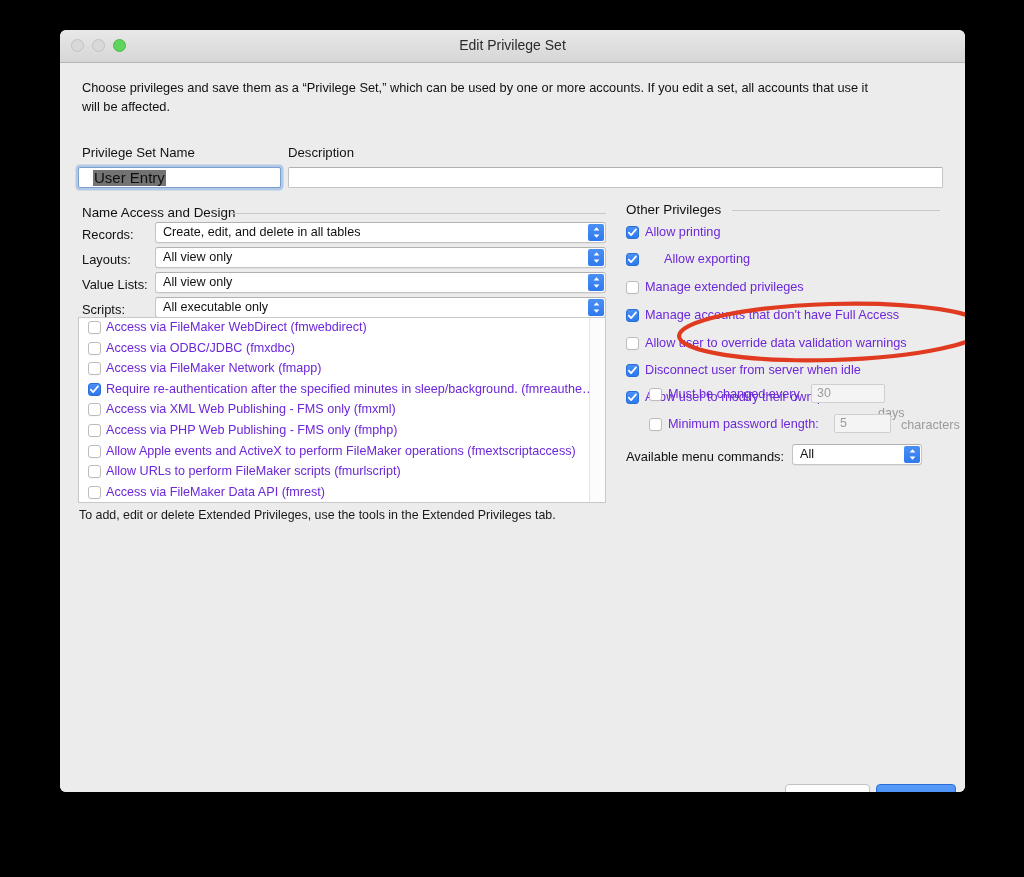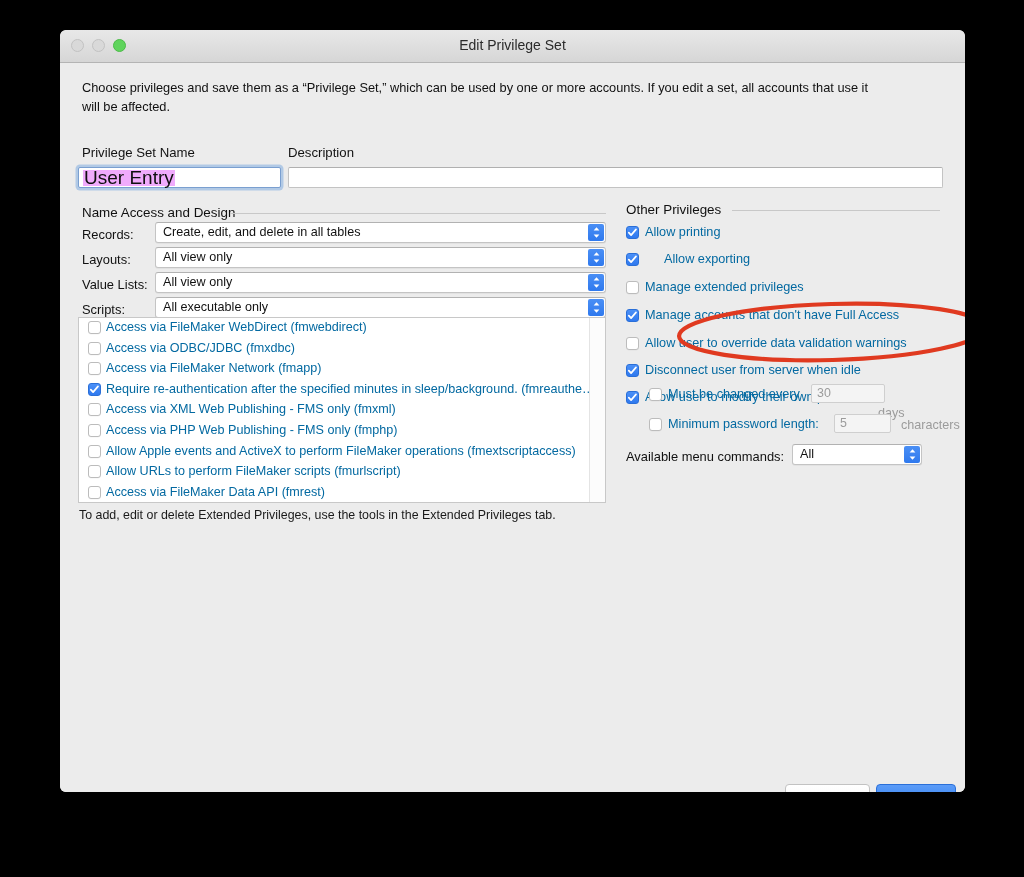--- a/index.html
+++ b/index.html
@@ -94,24 +94,24 @@
   .field-name {
     position: absolute; left: 18px; top: 104px;
     width: 203px; height: 21px;
     background: #ffffff;
     border: 1px solid #7a9fd0;
     border-radius: 2px;
     box-shadow: 0 0 0 2.5px rgba(106,160,222,0.45);
     box-sizing: border-box;
   }
   .field-name .txt {
-    position: absolute; left: 4px; top: 2px;
-    font-size: 19px;
+    position: absolute; left: 14px; top: 2px;
+    font-size: 15px;
     color: #0f0f0f;
-    background: #f0abfc;
+    background: #737373;
     padding: 0 1px;
     line-height: 16px;
   }
   .field-desc {
     position: absolute; left: 228px; top: 104px;
     width: 655px; height: 21px;
     background: #ffffff;
     border: 1px solid #c3c3c3;
     border-top-color: #b0b0b0;
     border-radius: 2px;
@@ -180,21 +180,21 @@
   }
   .cb-on {
     background: linear-gradient(to bottom, #4b90f7 0%, #2f79ef 100%);
     border: 1px solid #2a6fd8;
   }
   .cb-on svg { display: block; }
 
   .cb-label {
     position: absolute;
     font-size: 12.7px;
-    color: #0369a1;
+    color: #6d28d9;
     white-space: nowrap;
     line-height: 13px;
   }
 
   
   .listbox {
     position: absolute;
     left: 18px; top: 254px;
     width: 528px; height: 186px;
     background: #ffffff;

